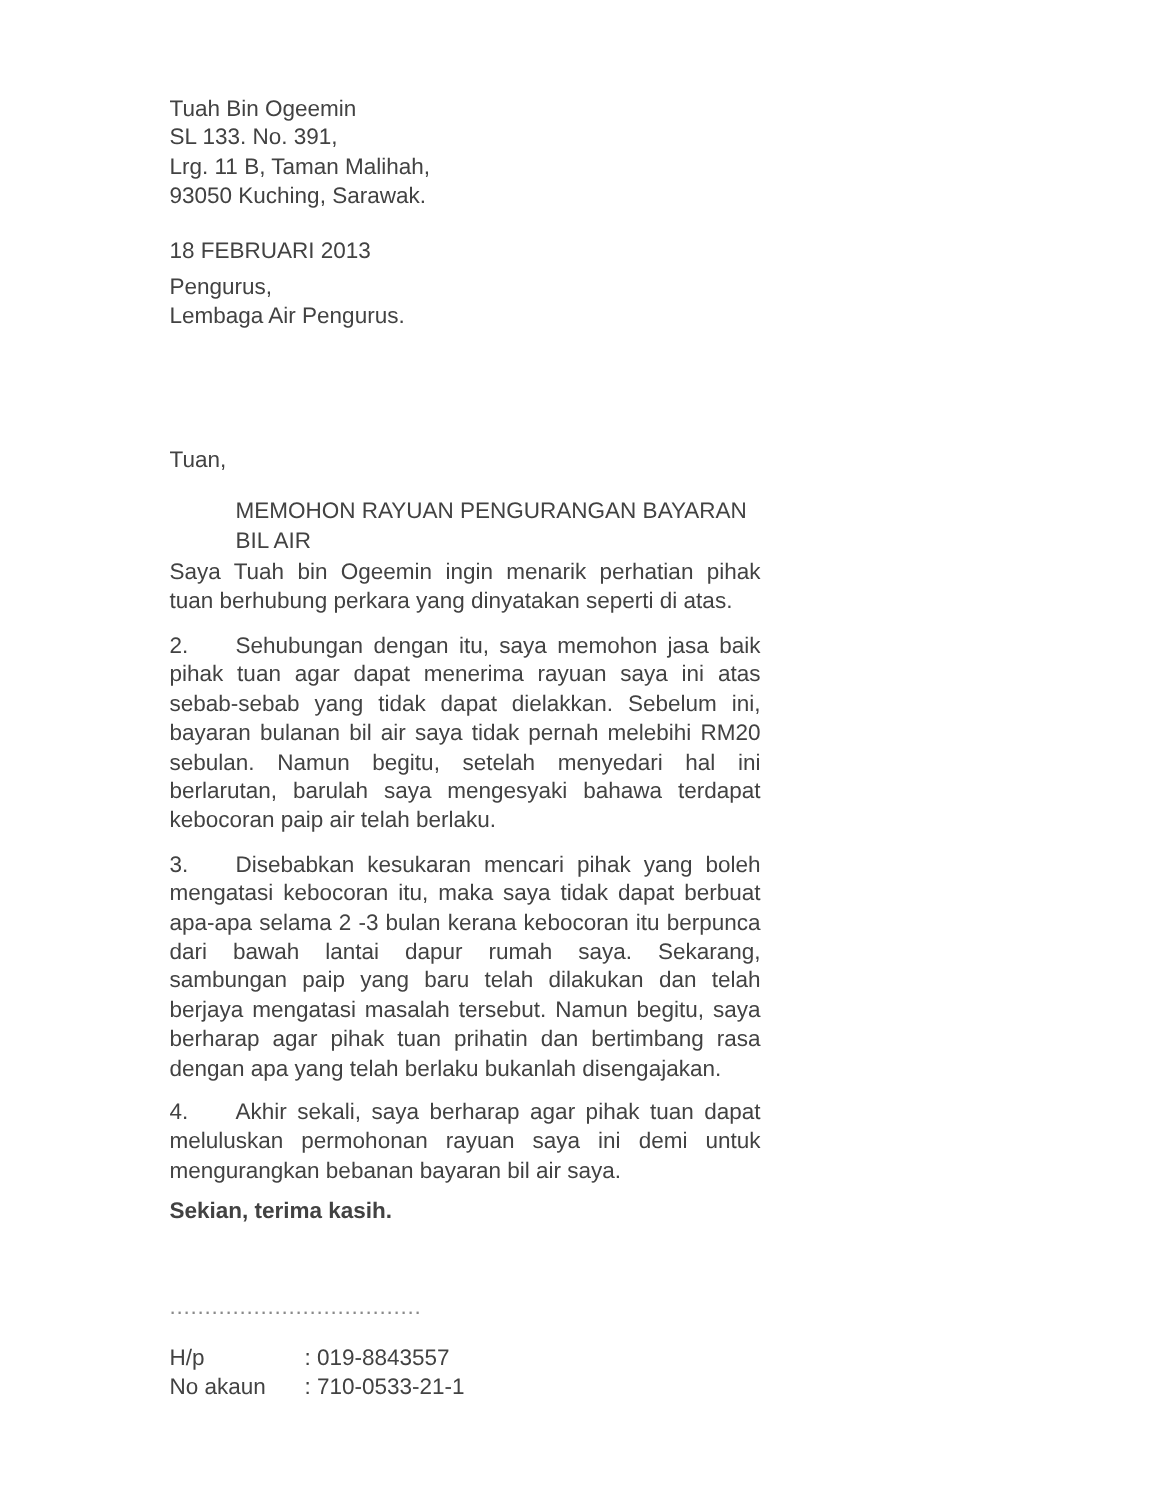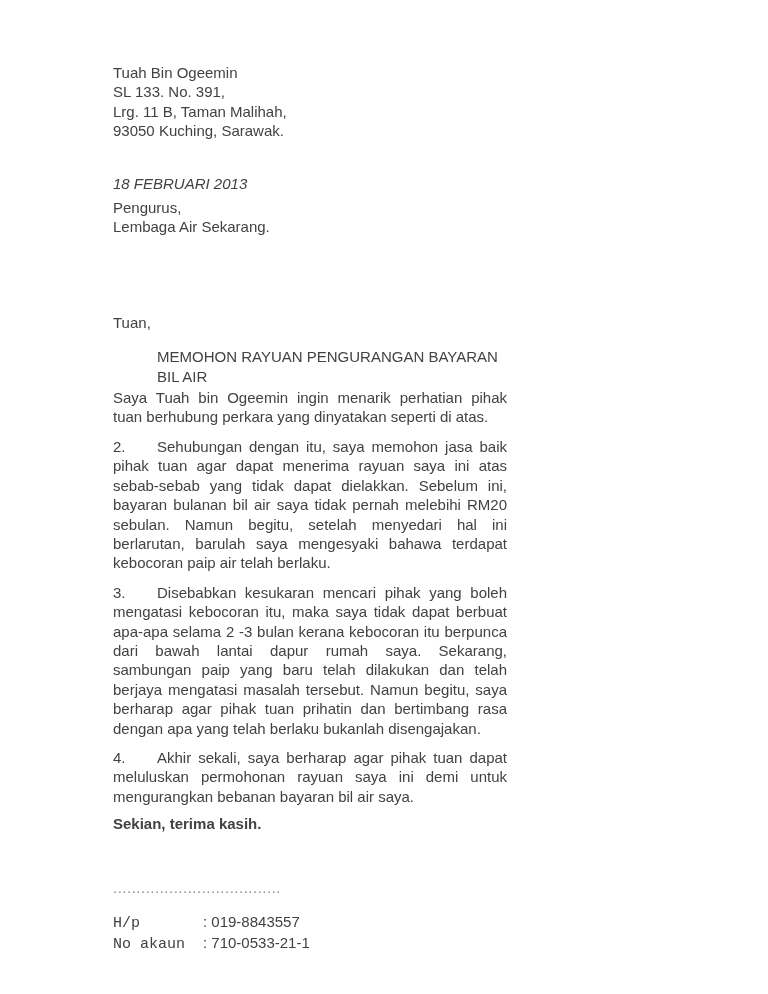--- a/index.html
+++ b/index.html
@@ -11,53 +11,53 @@
     box-sizing: border-box;
     padding: 63px 113px 0 113px;
     font-family: "Liberation Sans", sans-serif;
     font-size: 15px;
     line-height: 19.4px;
     color: #424242;
     overflow: hidden;
   }
   .block { margin: 0; }
   .line { display: block; }
-  .date-line { margin-top: 33px; font-style: italic; }
+  .date-line { margin-top: 17px; }
   .recipient { margin-top: 5px; }
   .salutation { margin-top: 76px; }
   .subject-line { margin-top: 15px; font-weight: normal; margin-left: 44px; }
   .para { text-align: justify; margin: 10px 0 0 0; }
   .para.first { margin-top: 2px; }
   .para-num { display: inline-block; width: 44px; }
   .closing-line { margin-top: 8px; font-weight: bold; }
   .signoff-line { margin-top: 36px; }
   .signature { margin-top: 44px; }
   .sig-dots { display: block; color: #8a8a8a; letter-spacing: 0.5px; }
   .sig-name { display: block; }
   .contact { margin-top: 15px; }
   .contact-row { display: block; }
-  .contact-label { display: inline-block; width: 90px; font-family: Liberation Mono, monospace; }
+  .contact-label { display: inline-block; width: 90px; }
 </style>
 </head>
 <body>
 
 <div class="page">
 
   <div class="block sender-address">
     <span class="line">Tuah Bin Ogeemin</span>
     <span class="line">SL 133. No. 391,</span>
     <span class="line">Lrg. 11 B, Taman Malihah,</span>
     <span class="line">93050 Kuching, Sarawak.</span>
   </div>
 
   <div class="block date-line">18 FEBRUARI 2013</div>
 
   <div class="block recipient">
     <span class="line">Pengurus,</span>
-    <span class="line">Lembaga Air Sekarang.</span>
+    <span class="line">Lembaga Air Pengurus.</span>
   </div>
 
   <div class="block salutation">Tuan,</div>
 
   <div class="block subject-line">MEMOHON RAYUAN PENGURANGAN BAYARAN BIL AIR</div>
 
   <p class="para first"><span>Saya Tuah bin Ogeemin ingin menarik perhatian pihak tuan berhubung perkara yang dinyatakan seperti di atas.</span></p>
 
   <p class="para"><span class="para-num">2.</span><span>Sehubungan dengan itu, saya memohon jasa baik pihak tuan agar dapat menerima rayuan saya ini atas sebab-sebab yang tidak dapat dielakkan. Sebelum ini, bayaran bulanan bil air saya tidak pernah melebihi RM20 sebulan. Namun begitu, setelah menyedari hal ini berlarutan, barulah saya mengesyaki bahawa terdapat kebocoran paip air telah berlaku.</span></p>
 

